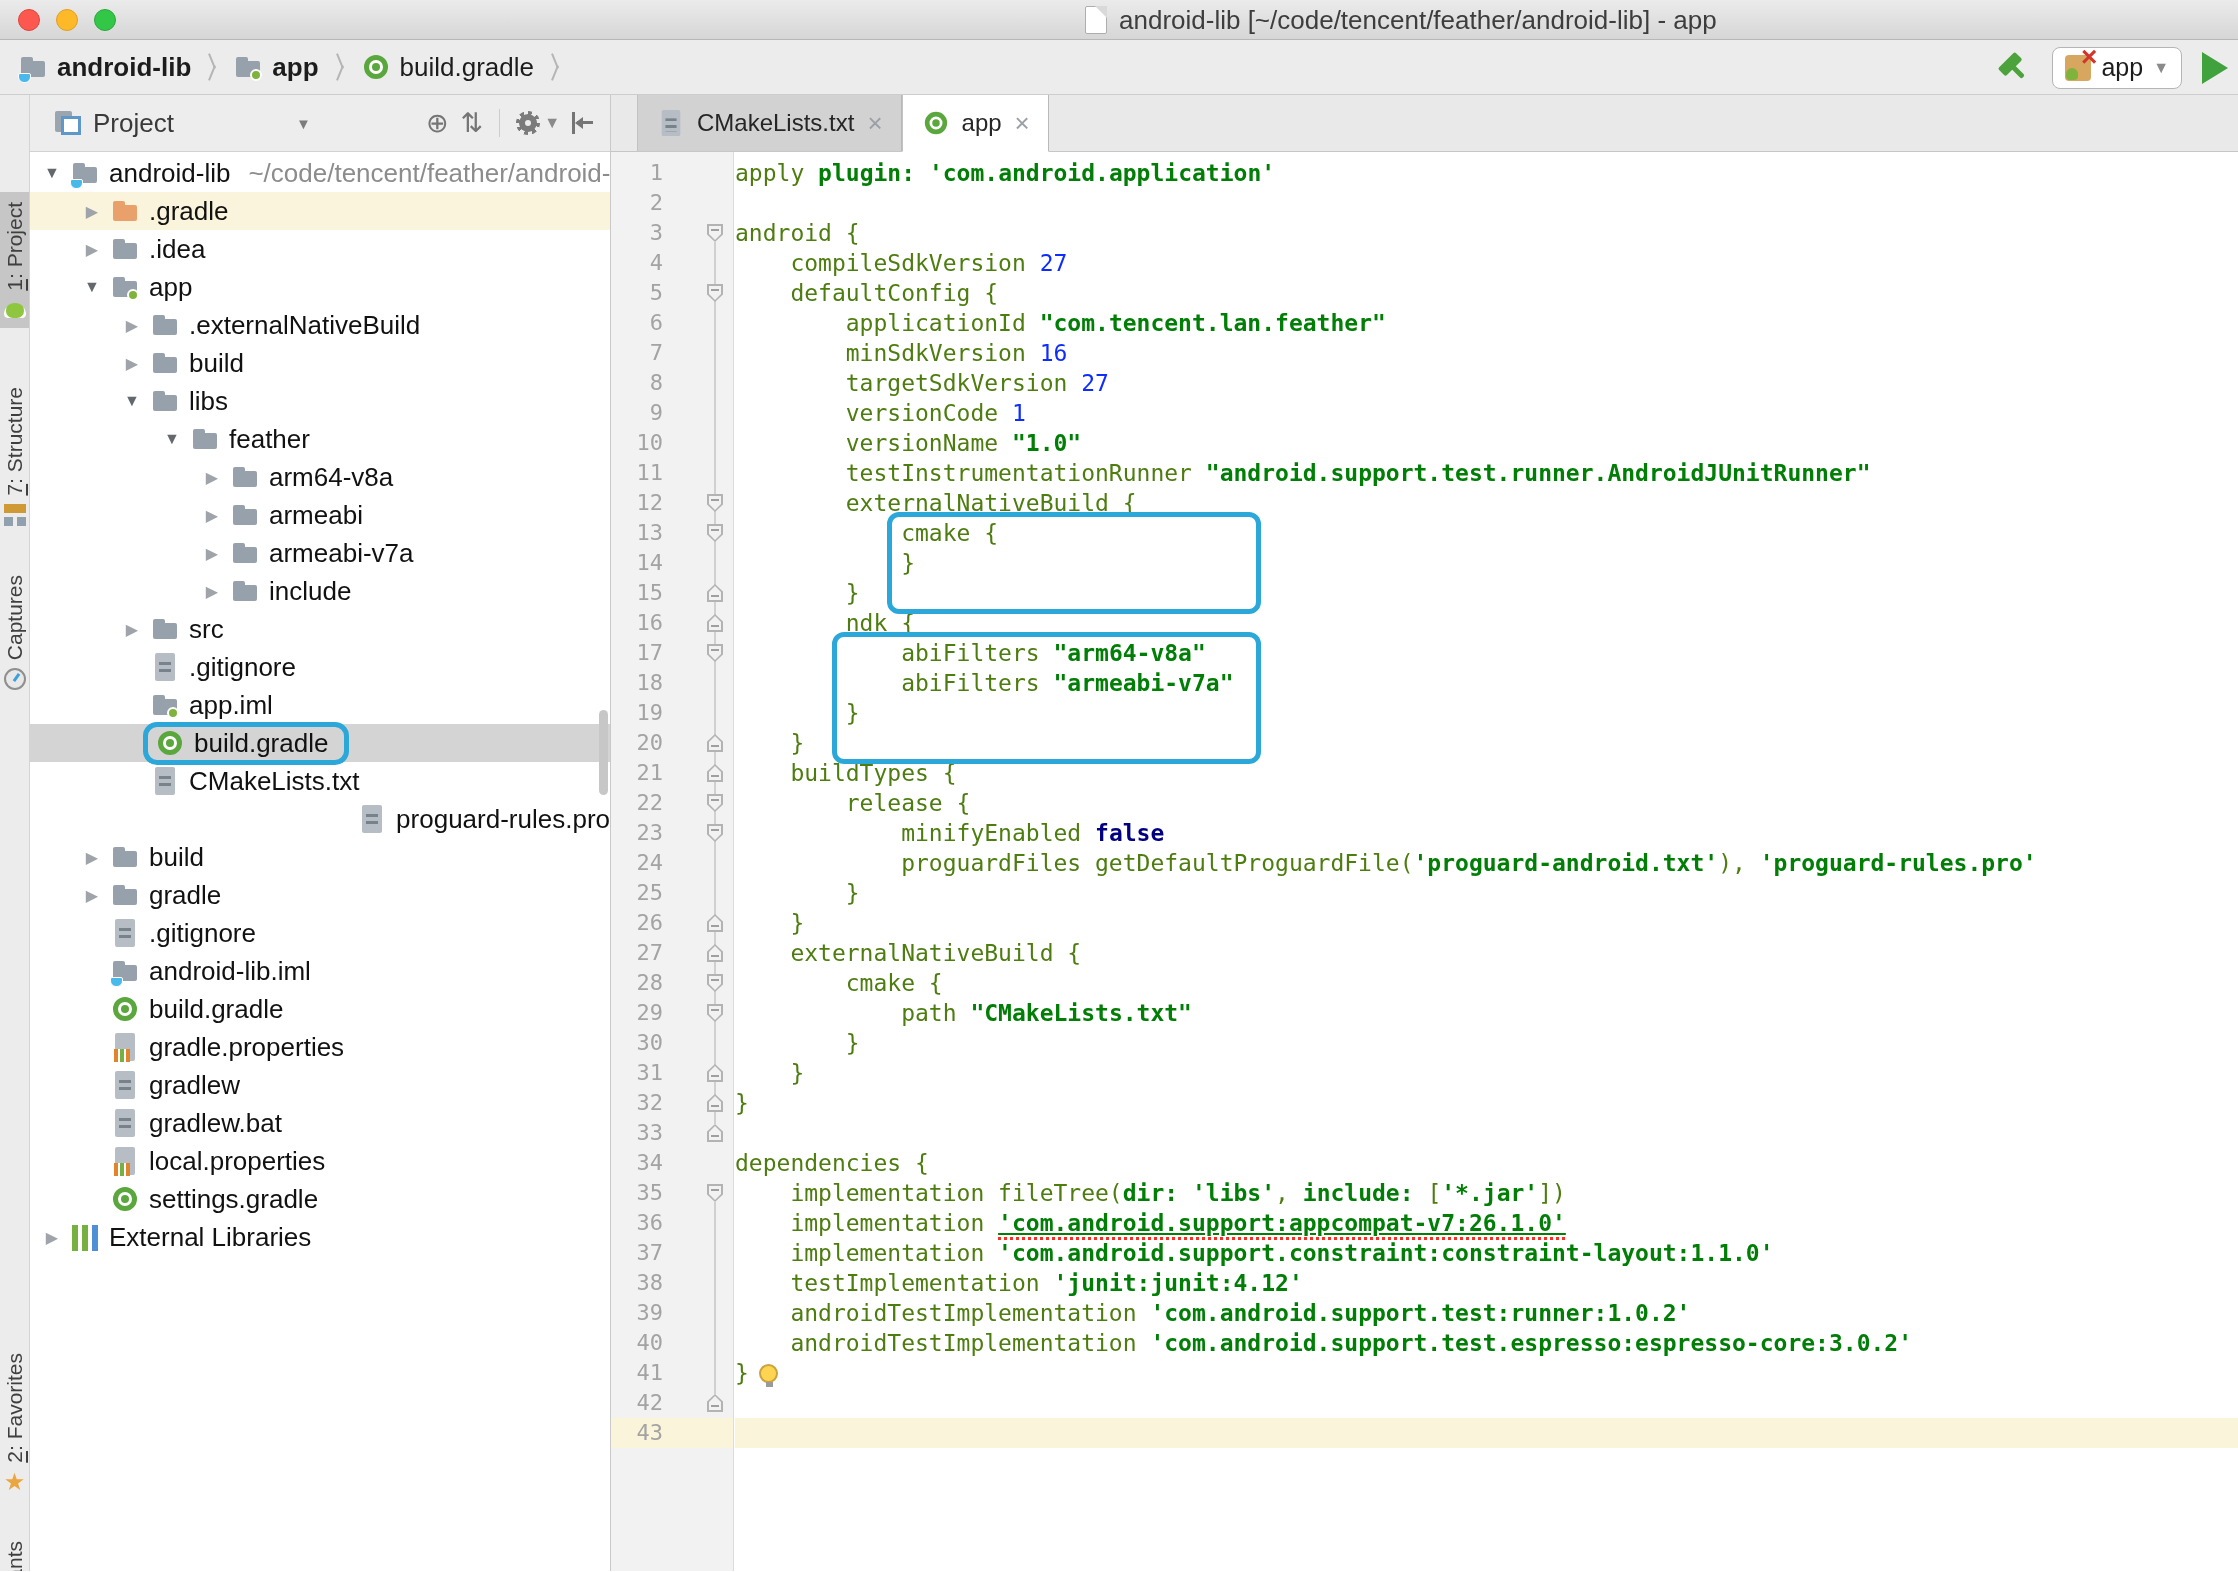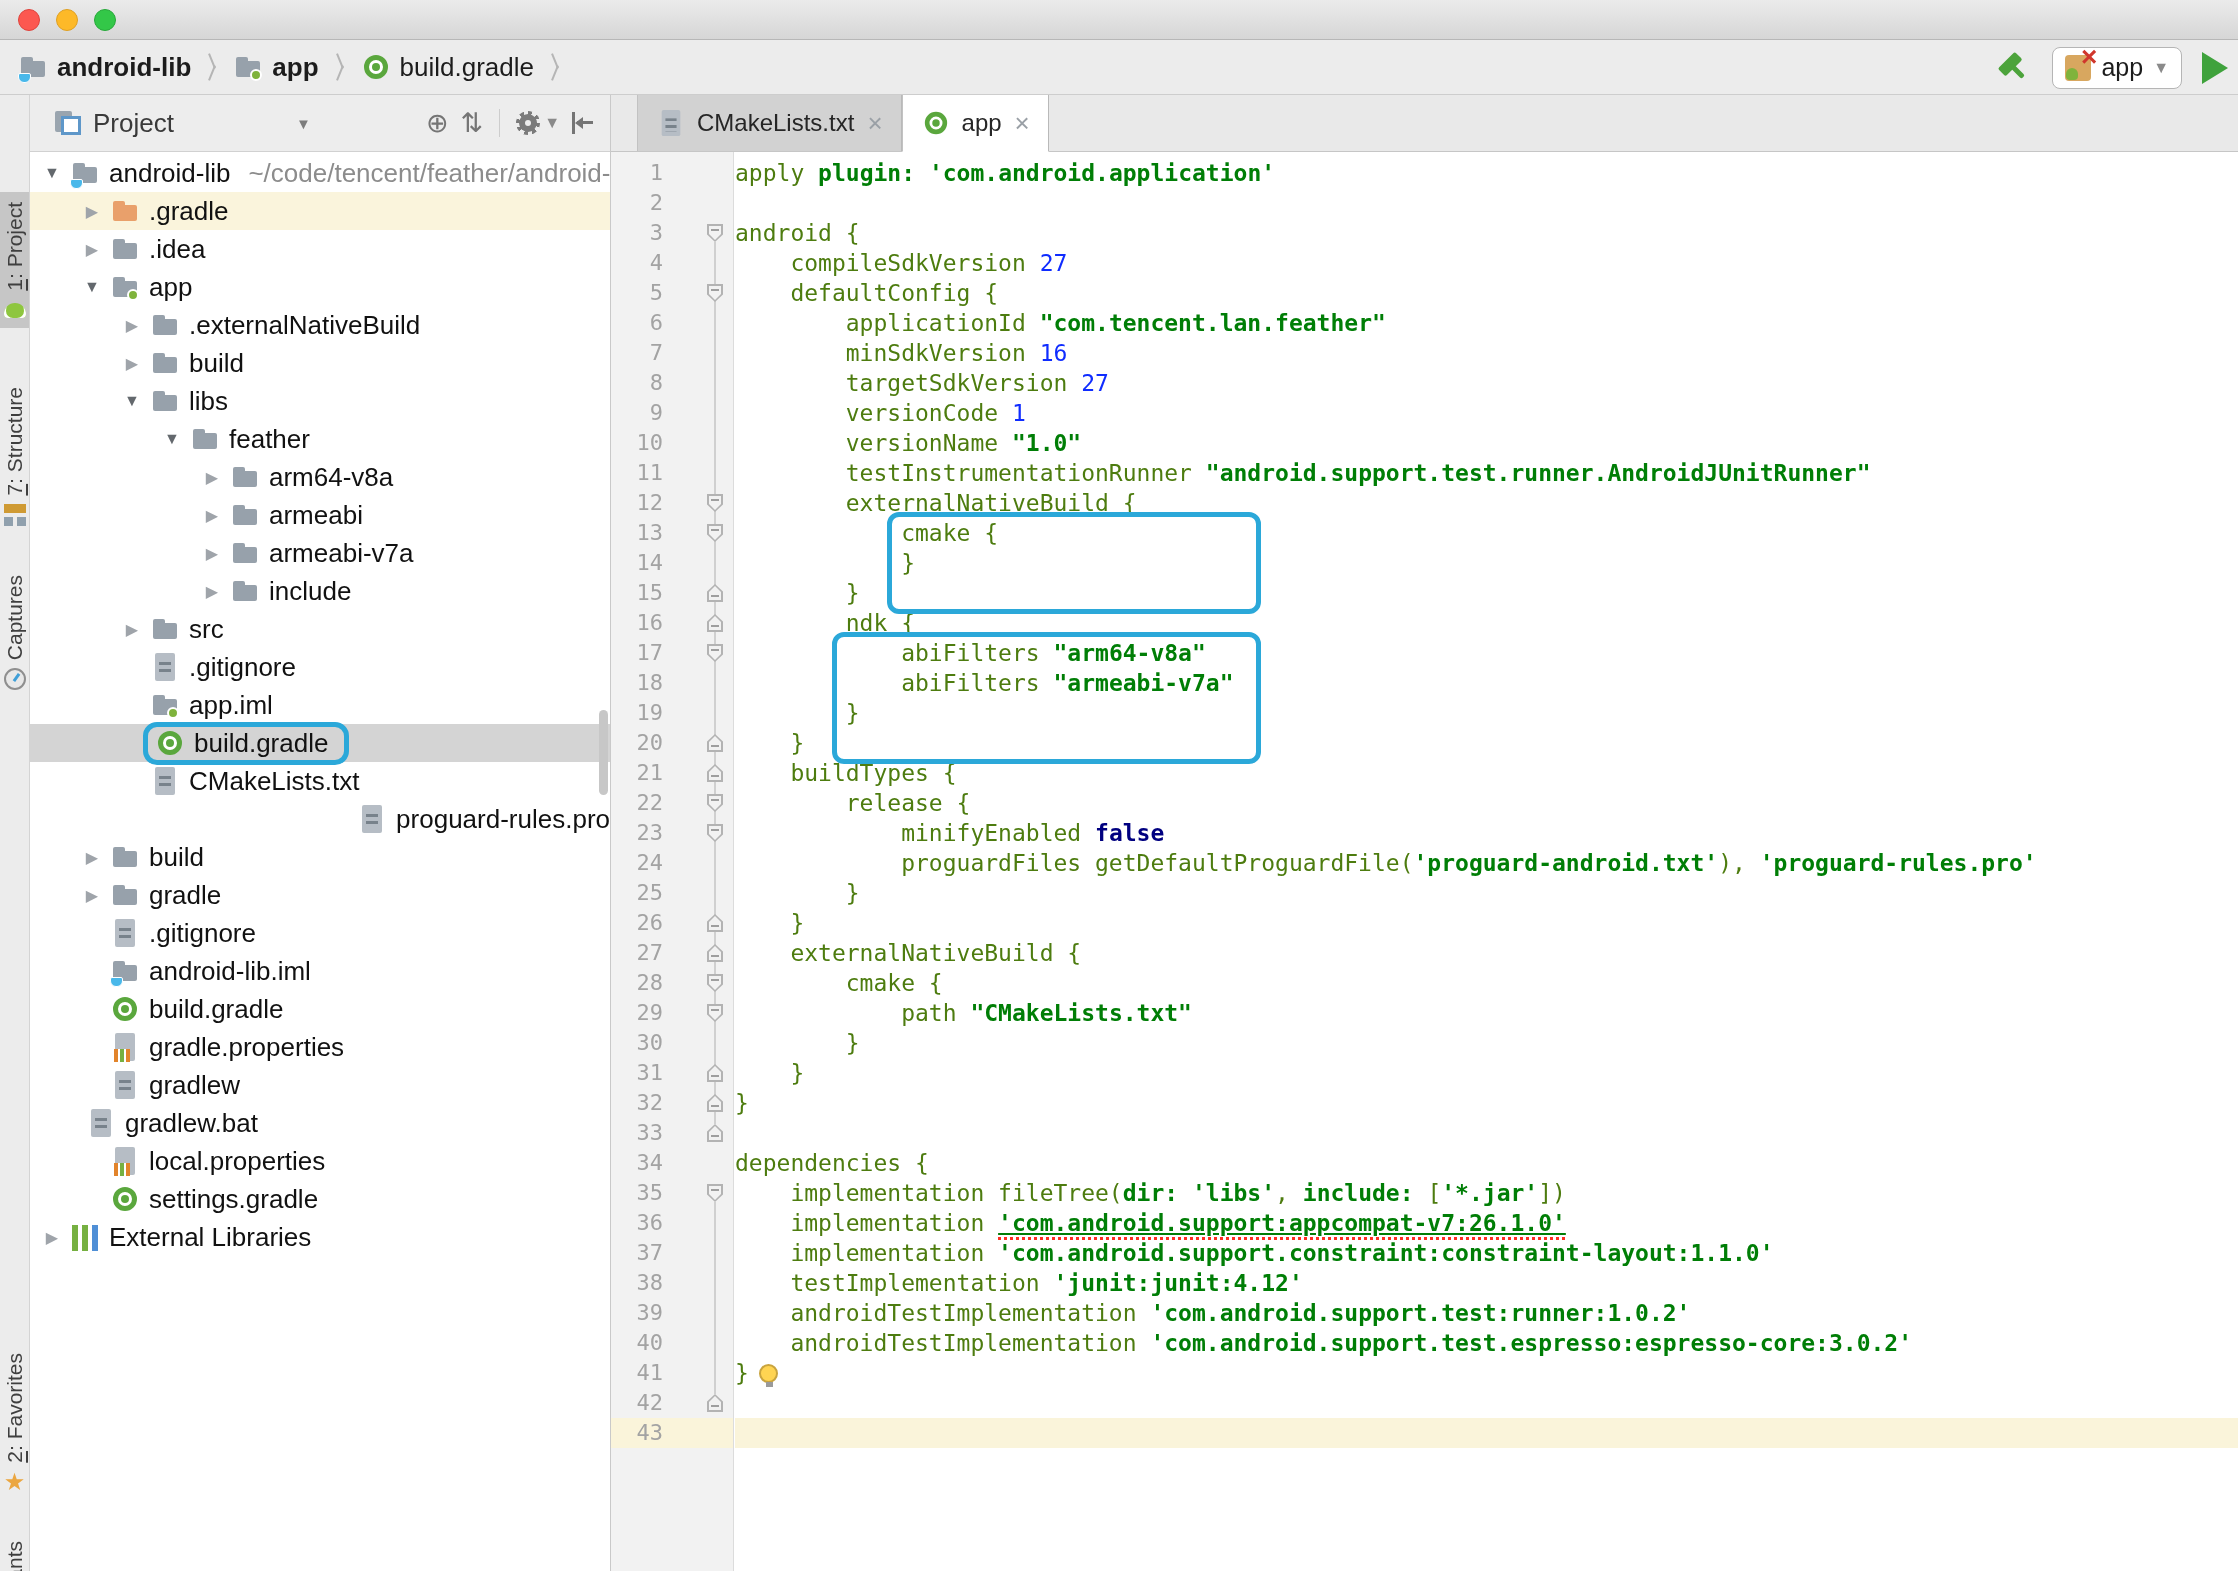--- a/index.html
+++ b/index.html
@@ -143,20 +143,24 @@
 </head>
 <body>
 
 <div id="app">
 
   <div class="titlebar">
     <div class="traffic">
       <span class="tl red"></span>
       <span class="tl yellow"></span>
       <span class="tl green"></span>
+    </div>
+    <div class="title-wrap">
+      <span class="doc-icon"></span>
+      <span class="wtitle">android-lib [~/code/tencent/feather/android-lib] - app</span>
     </div>
   </div>
 
   <div class="navbar">
     <div class="crumbs" id="crumbs">
         <span class="crumb">
           <span class="ic ic-project-folder fol">
             <span class="badge-cup"></span>
           </span>
           <span class="clabel b">android-lib</span>
@@ -364,21 +368,21 @@
           <div class="trow" style="padding-left: 44px;">
             <span class="arr"></span>
             <span class="ic ic-properties-file"></span>
             <span class="tlabel">gradle.properties</span>
           </div>
           <div class="trow" style="padding-left: 44px;">
             <span class="arr"></span>
             <span class="ic ic-text-file"></span>
             <span class="tlabel">gradlew</span>
           </div>
-          <div class="trow" style="padding-left: 20px;">
+          <div class="trow" style="padding-left: 44px;">
             <span class="arr"></span>
             <span class="ic ic-text-file"></span>
             <span class="tlabel">gradlew.bat</span>
           </div>
           <div class="trow" style="padding-left: 44px;">
             <span class="arr"></span>
             <span class="ic ic-properties-file"></span>
             <span class="tlabel">local.properties</span>
           </div>
           <div class="trow" style="padding-left: 44px;">

